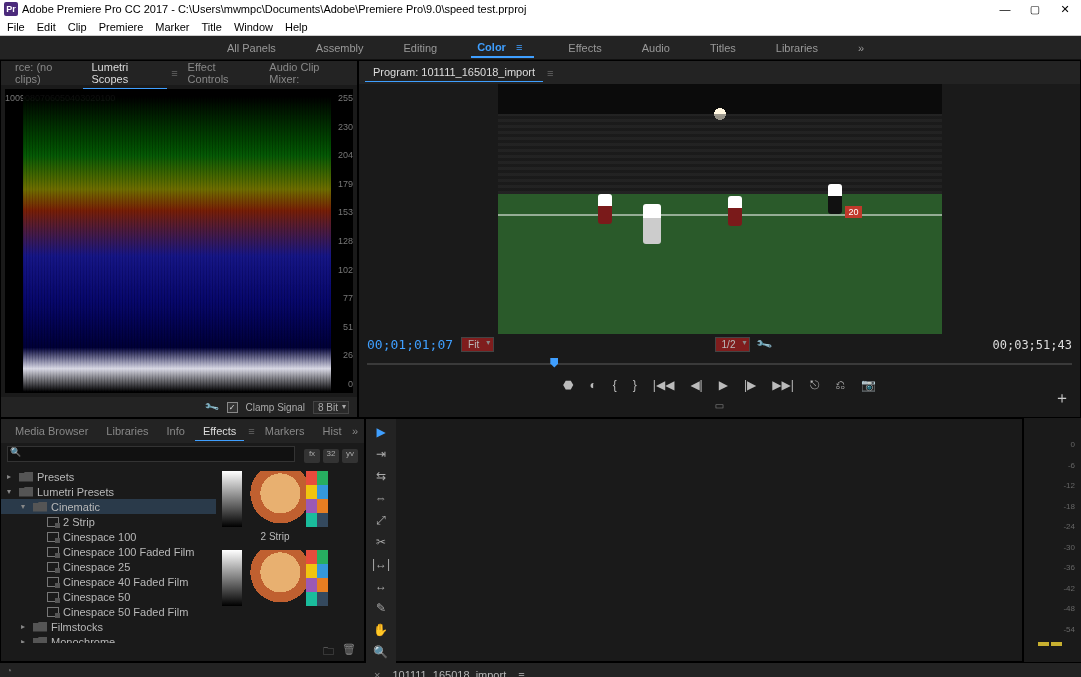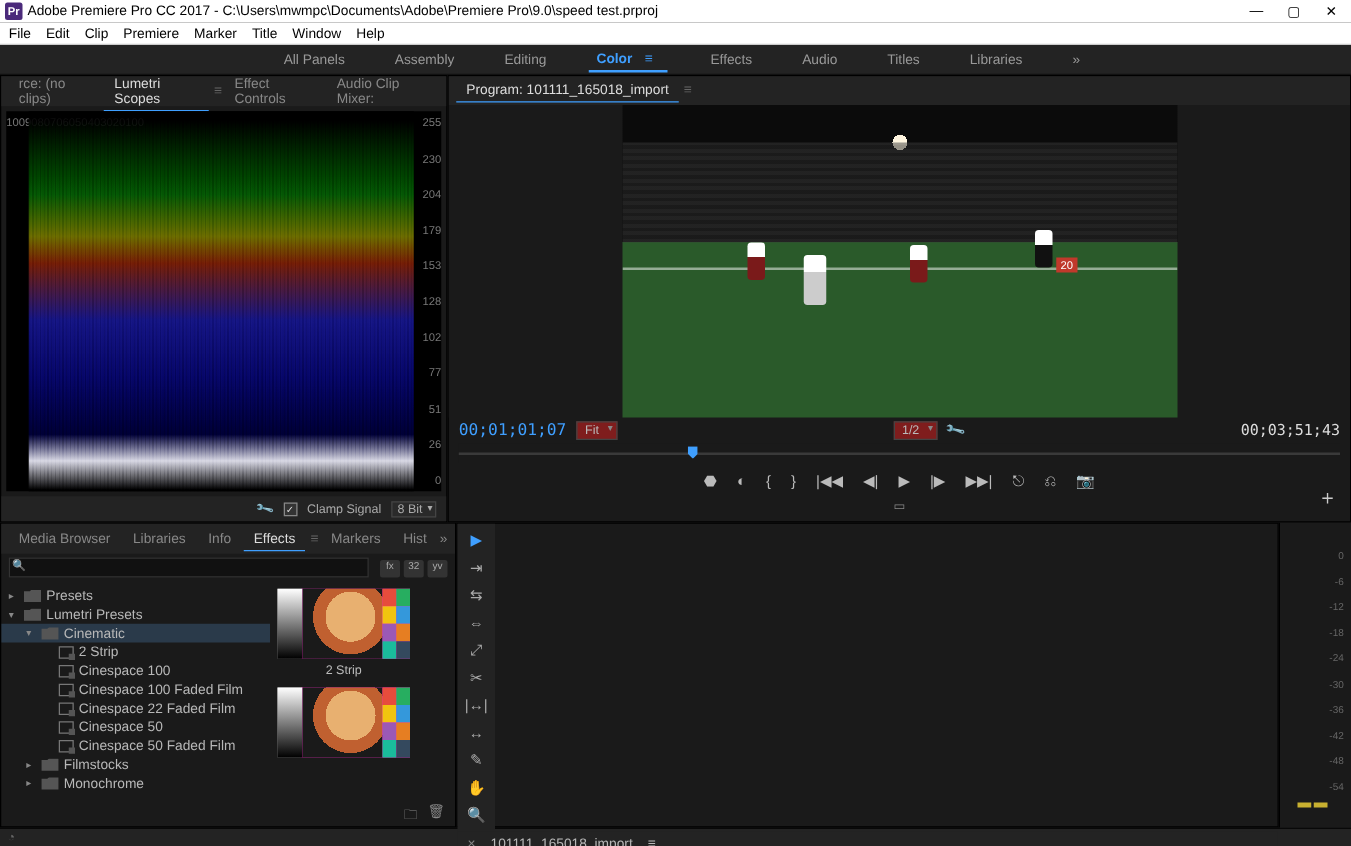--- a/index.html
+++ b/index.html
@@ -294,21 +294,26 @@
             <span>Cinespace 100</span>
           </div>
           <div class="tree-item" style="padding-left: 34px;">
             <span class="disclosure"></span>
             <span class="preset-ico"></span>
             <span>Cinespace 100 Faded Film</span>
           </div>
           <div class="tree-item" style="padding-left: 34px;">
             <span class="disclosure"></span>
             <span class="preset-ico"></span>
-            <span>Cinespace 22 Faded Film</span>
+            <span>Cinespace 25</span>
+          </div>
+          <div class="tree-item" style="padding-left: 34px;">
+            <span class="disclosure"></span>
+            <span class="preset-ico"></span>
+            <span>Cinespace 40 Faded Film</span>
           </div>
           <div class="tree-item" style="padding-left: 34px;">
             <span class="disclosure"></span>
             <span class="preset-ico"></span>
             <span>Cinespace 50</span>
           </div>
           <div class="tree-item" style="padding-left: 34px;">
             <span class="disclosure"></span>
             <span class="preset-ico"></span>
             <span>Cinespace 50 Faded Film</span>

